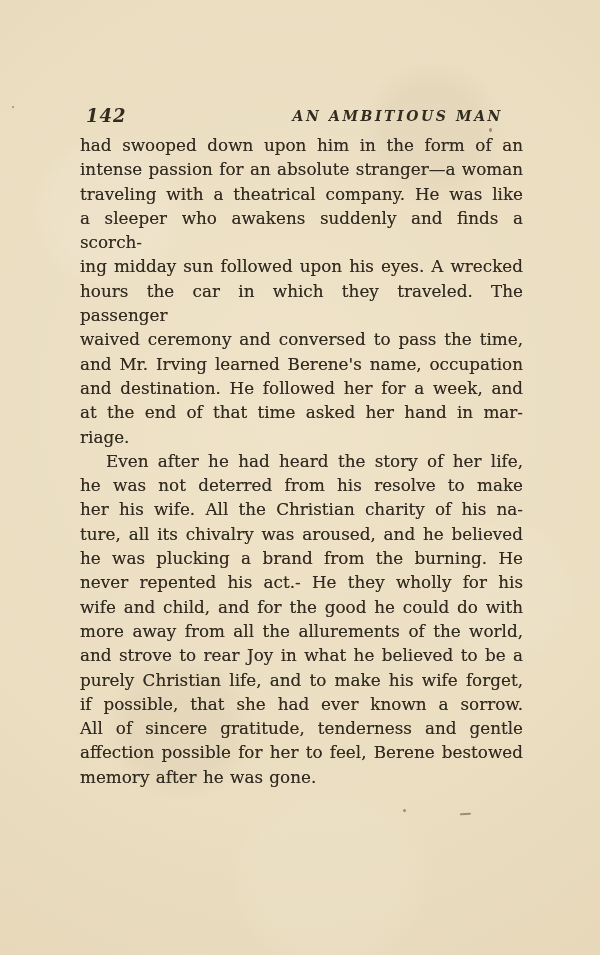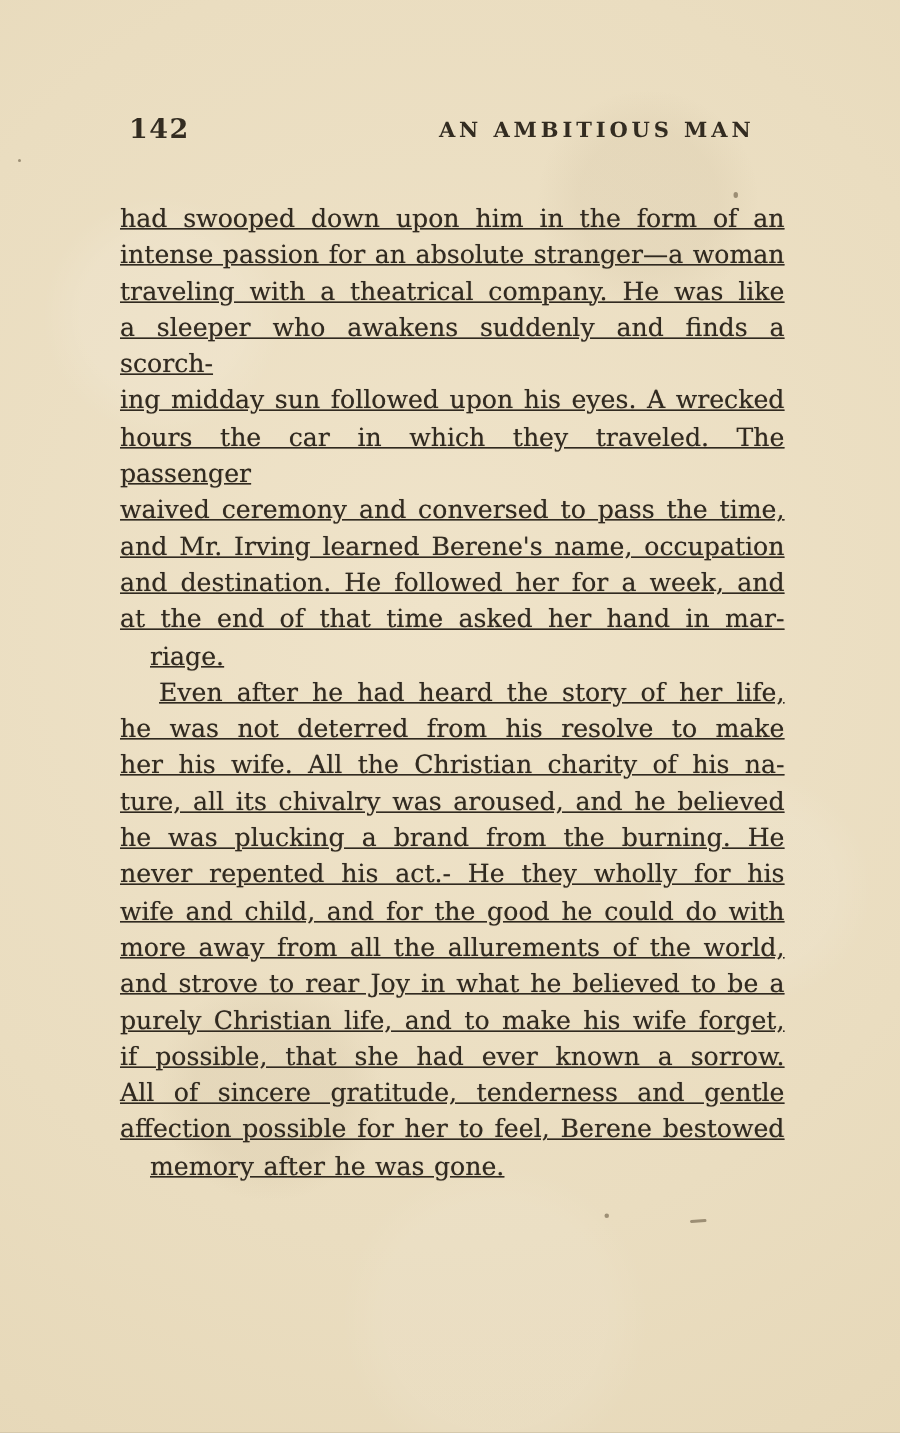--- a/index.html
+++ b/index.html
@@ -26,24 +26,25 @@
       radial-gradient(circle at 18% 22%, rgba(255,255,255,0.10) 0 6%, transparent 9%),
       radial-gradient(circle at 72% 14%, rgba(120,95,55,0.05) 0 5%, transparent 8%),
       radial-gradient(circle at 84% 62%, rgba(255,255,255,0.08) 0 7%, transparent 10%),
       radial-gradient(circle at 30% 76%, rgba(120,95,55,0.05) 0 6%, transparent 9%),
       radial-gradient(circle at 55% 92%, rgba(255,255,255,0.07) 0 8%, transparent 11%);
     pointer-events: none;
   }
 
   .page-header {
     position: absolute;
-    top: 76px;
+    top: 105px;
     left: 80px;
     width: 443px;
     height: 20px;
+    font-style: italic;
   }
   .page-number {
     position: absolute;
     left: 6px;
     top: 0;
     font-size: 18px;
     font-weight: bold;
     letter-spacing: 1px;
     color: #332c21;
   }
@@ -58,31 +59,31 @@
     letter-spacing: 2.6px;
     color: #332c21;
   }
 
   .text-block {
     position: absolute;
     top: 133px;
     left: 80px;
     width: 443px;
   }
-  .paragraph { margin: 0; text-decoration: underline; }
+  .paragraph { margin: 0; }
   .line {
     font-size: 16.8px;
     line-height: 24.3px;
     text-align: justify;
     text-align-last: justify;
     word-spacing: 1px;
     text-shadow: 0 0 0.5px rgba(49,42,32,0.55);
     white-space: normal;
   }
-  .line.last { text-align-last: left; margin-left: 20px; }
+  .line.last { text-align-last: left; }
   .line.indent { text-indent: 26px; }
 
   .speck {
     position: absolute;
     background: rgba(92,78,54,0.55);
     border-radius: 50%;
     pointer-events: none;
   }
   .speck.dash { border-radius: 1px; transform: rotate(-4deg); }
 </style>

